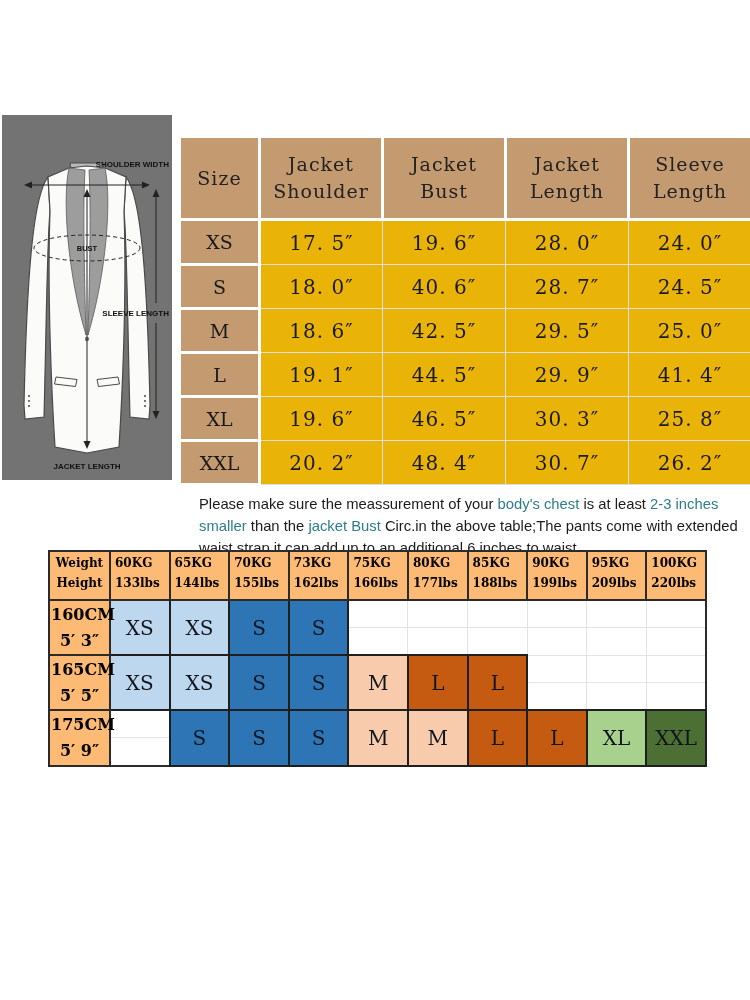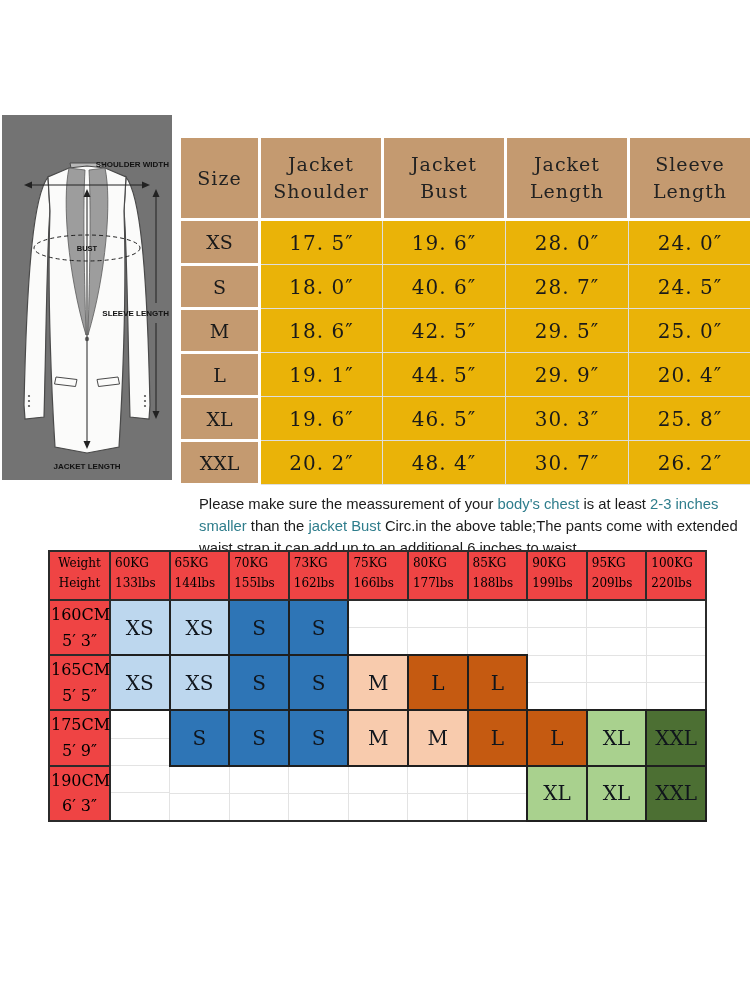--- a/index.html
+++ b/index.html
@@ -21,21 +21,21 @@
                  font-size:20px;color:#1a1a1a;letter-spacing:1px;height:41px;}
 
   
   .note{position:absolute;left:183px;top:478px;width:557px;margin:16px;
         font-family:"Liberation Sans", sans-serif;font-size:14.8px;line-height:1.47;color:#1b1b1b;}
   .note .hl{color:var(--teal);}
 
   
   .fit-table{position:absolute;left:48px;top:550px;width:657px;
              border-collapse:collapse;table-layout:fixed;border:2px solid #2b2b2b;}
-  .fit-table th{font-weight:normal;background:#ef4444;}
+  .fit-table th{font-weight:bold;background:#fdba74;}
   .fit-table th.w-head{border:2px solid #2b2b2b;font-size:12px;text-align:left;
              padding:2px 0 2px 4px;line-height:1.65;height:43px;vertical-align:top;}
   .fit-table th.corner{text-align:center;padding-left:0;}
   .fit-table th.h-head{border:2px solid #2b2b2b;font-size:16px;text-align:center;
              line-height:1.6;height:33px;}
   .fit-table td{text-align:center;vertical-align:middle;height:35px;}
   .fit-table td.cell{border:2px solid #1f1f1f;font-size:20px;color:#10151c;}
   .fit-table td.empty{border:1px solid #e3e3e3;
              background-image:linear-gradient(#e3e3e3,#e3e3e3);
              background-size:100% 1px;background-position:0 50%;background-repeat:no-repeat;}
@@ -123,21 +123,21 @@
           <td class="val-cell">18. 6″</td>
           <td class="val-cell">42. 5″</td>
           <td class="val-cell">29. 5″</td>
           <td class="val-cell">25. 0″</td>
         </tr>
         <tr>
           <td class="size-cell">L</td>
           <td class="val-cell">19. 1″</td>
           <td class="val-cell">44. 5″</td>
           <td class="val-cell">29. 9″</td>
-          <td class="val-cell">20. 4″</td>
+          <td class="val-cell">41. 4″</td>
         </tr>
         <tr>
           <td class="size-cell">XL</td>
           <td class="val-cell">19. 6″</td>
           <td class="val-cell">46. 5″</td>
           <td class="val-cell">30. 3″</td>
           <td class="val-cell">25. 8″</td>
         </tr>
         <tr>
           <td class="size-cell">XXL</td>
@@ -255,32 +255,16 @@
           <td class="cell" style="background: rgb(46, 117, 182);">S</td>
           <td class="cell" style="background: rgb(46, 117, 182);">S</td>
           <td class="cell" style="background: rgb(46, 117, 182);">S</td>
           <td class="cell" style="background: rgb(248, 203, 173);">M</td>
           <td class="cell" style="background: rgb(248, 203, 173);">M</td>
           <td class="cell" style="background: rgb(197, 90, 17);">L</td>
           <td class="cell" style="background: rgb(197, 90, 17);">L</td>
           <td class="cell" style="background: rgb(169, 209, 142);">XL</td>
           <td class="cell" style="background: rgb(76, 111, 51);">XXL</td>
         </tr>
-        <tr>
-          <th class="h-head">
-            <div>190CM</div>
-            <div>6′ 3″</div>
-          </th>
-          <td class="empty"></td>
-          <td class="empty"></td>
-          <td class="empty"></td>
-          <td class="empty"></td>
-          <td class="empty"></td>
-          <td class="empty"></td>
-          <td class="empty"></td>
-          <td class="cell" style="background: rgb(169, 209, 142);">XL</td>
-          <td class="cell" style="background: rgb(169, 209, 142);">XL</td>
-          <td class="cell" style="background: rgb(76, 111, 51);">XXL</td>
-        </tr>
       </tbody>
   </table>
 
 </div>
 
 </body></html>

